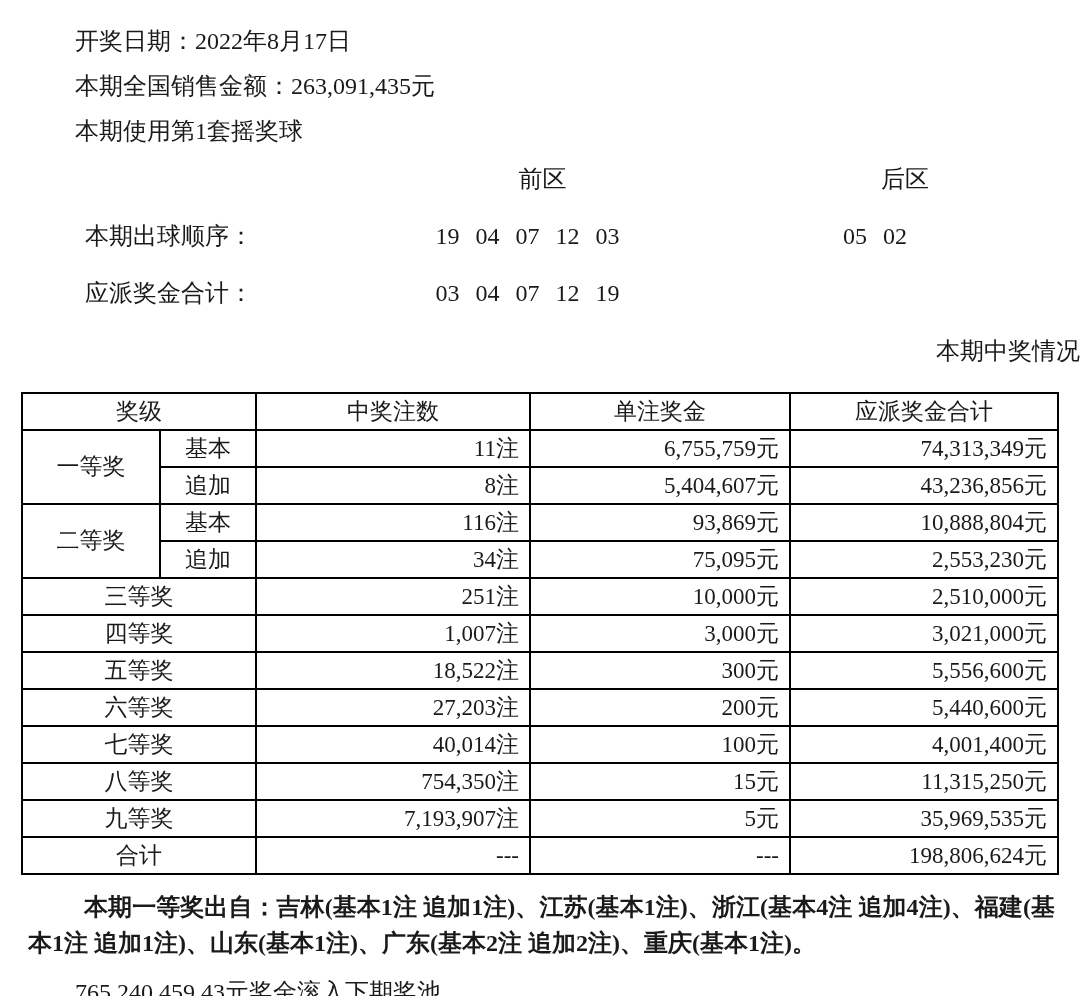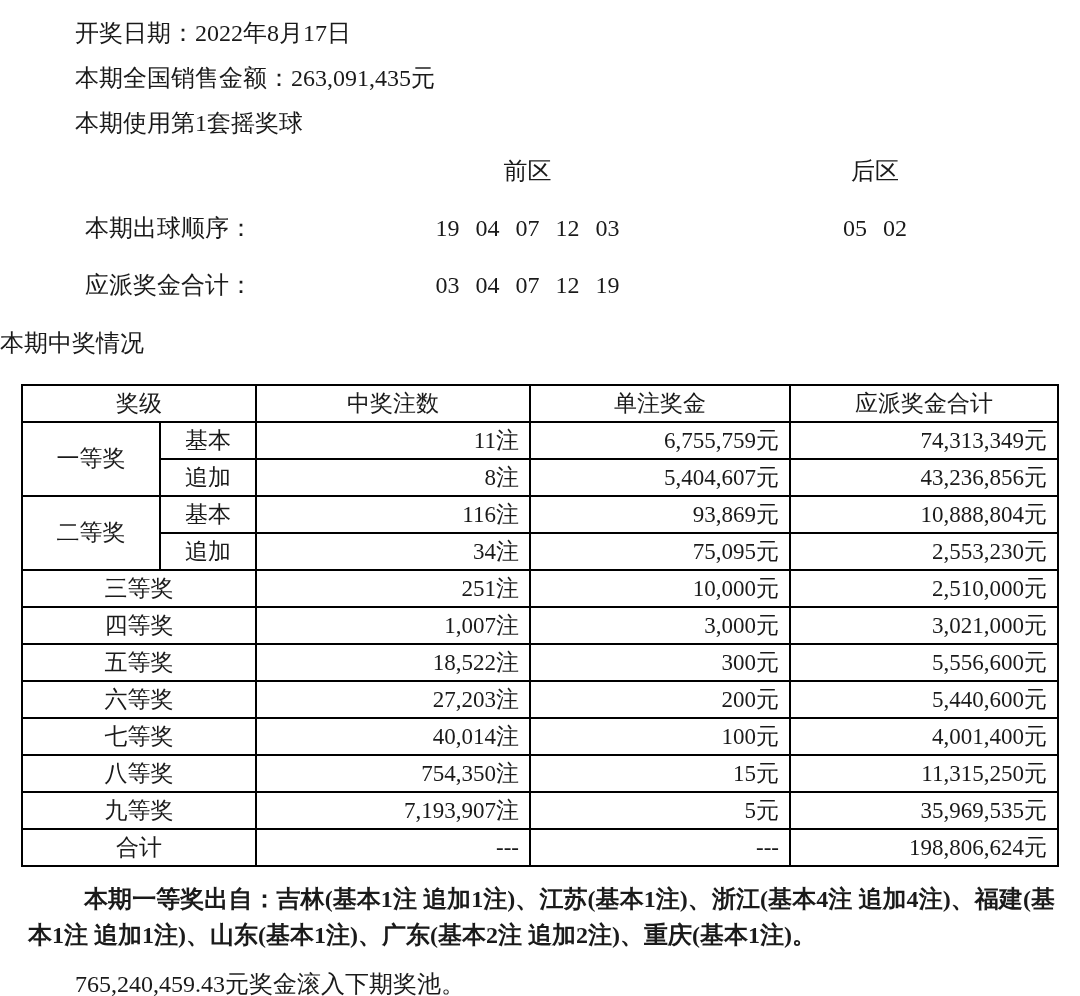--- a/index.html
+++ b/index.html
@@ -11,56 +11,56 @@
     width: 1080px;
     height: 996px;
     overflow: hidden;
     font-family: "Liberation Serif", "DejaVu Serif", serif;
     color: #1a1a1a;
   }
   .doc {
     box-sizing: border-box;
     width: 1080px;
     height: 996px;
-    padding-top: 16px;
+    padding-top: 24px;
     font-size: 24px;
   }
   .header-line {
     line-height: 34px;
     margin: 0 0 11px 0;
     padding-left: 75px;
     white-space: pre;
   }
   
   .zone-row {
     display: flex;
     line-height: 34px;
     white-space: pre;
   }
-  .zone-row.zhead { margin-top: 14px; }
+  .zone-row.zhead { margin-top: 14px; gap: 15px; }
   .zone-row.znums { margin-top: 23px; }
   .zone-c1 {
     box-sizing: border-box;
     width: 430px;
     padding-left: 85px;
   }
   .zone-c2 {
     width: 195px;
     text-align: center;
     word-spacing: 10px;
   }
   .zone-c3 {
     width: 250px;
     margin-left: 125px;
     text-align: center;
     word-spacing: 10px;
   }
   .table-title {
     line-height: 34px;
-    text-align: left;
+    text-align: right;
   }
   
   table.prize {
     border-collapse: collapse;
     table-layout: fixed;
     width: 1036px;
     margin: 3px auto 0 auto;
     font-size: 23px;
     border-radius: 11px;
   }

